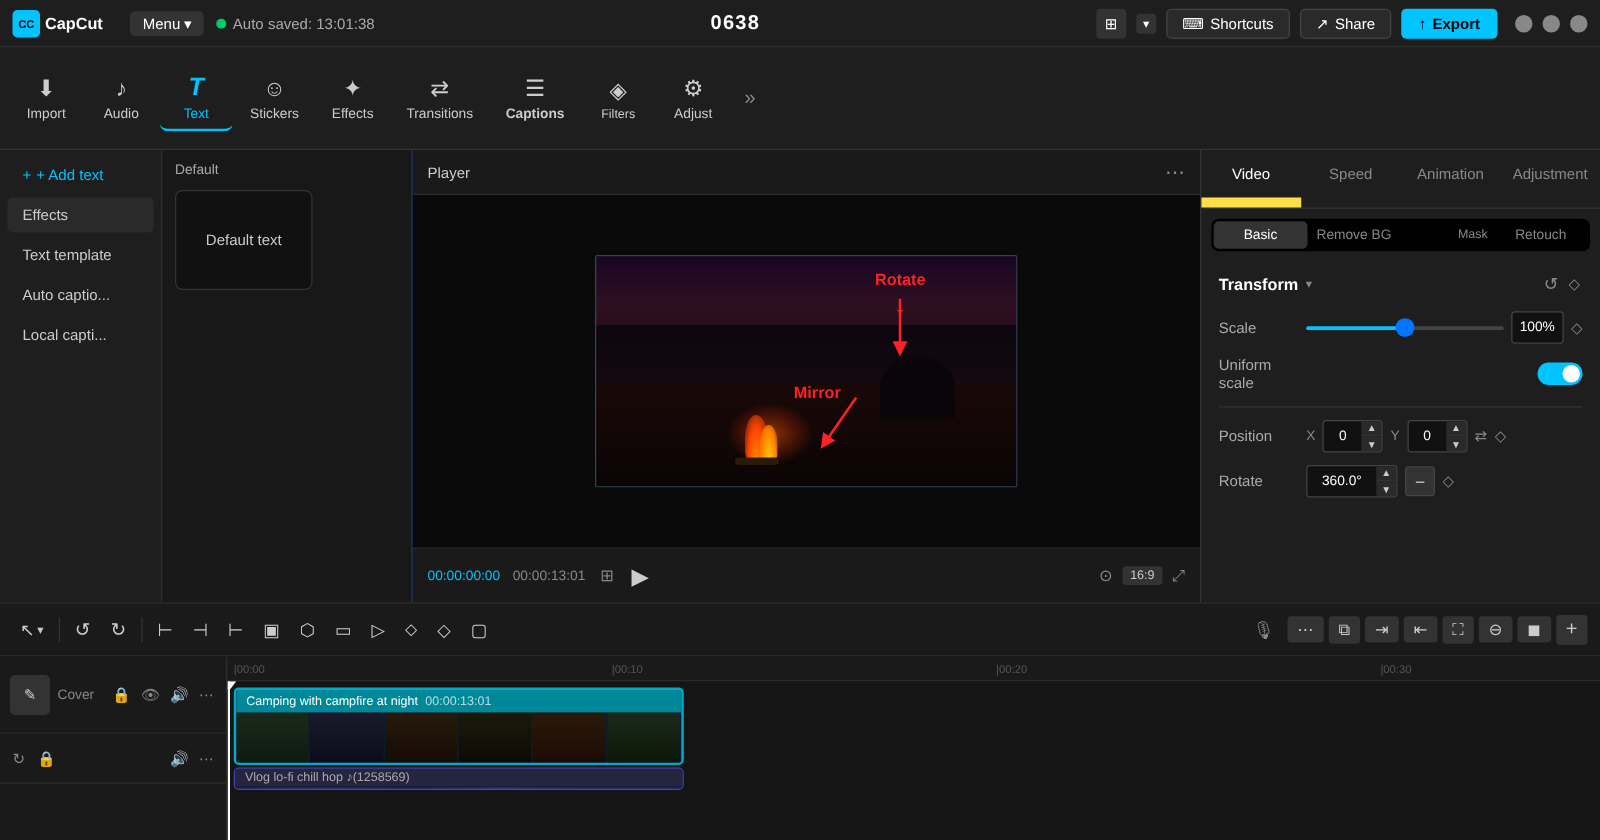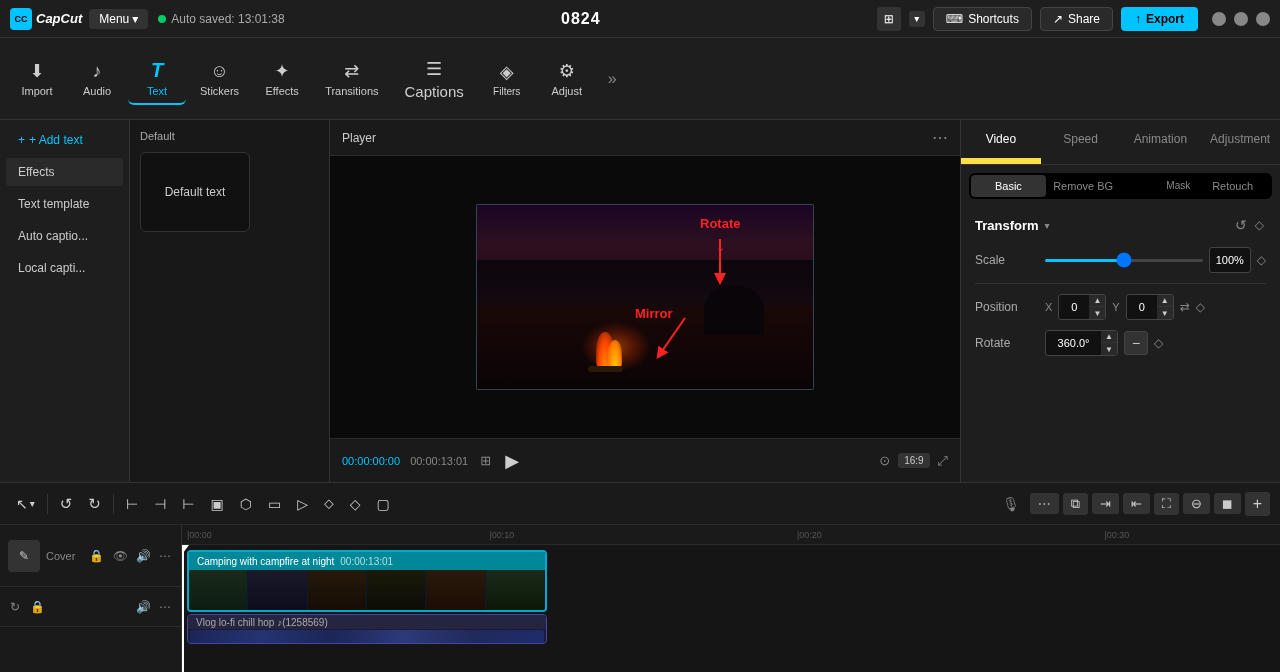--- a/index.html
+++ b/index.html
@@ -2,34 +2,34 @@
 <html><head>
   <meta charset="utf-8">
   <style>
     * { margin: 0; padding: 0; box-sizing: border-box; }
     body { width: 1280px; height: 672px; overflow: hidden; background: #1a1a1a; color: #fff; font-family: 'Segoe UI', Arial, sans-serif; font-size: 12px; display: flex; flex-direction: column; }
   </style>
 </head>
 <body>
 
 <div style="height:38px; background:#1e1e1e; display:flex; align-items:center; padding:0 10px; border-bottom:1px solid #333; flex-shrink:0;">
-  <div style="display:flex; align-items:center; gap:4px; margin-right:7px;">
+  <div style="display:flex; align-items:center; gap:4px; margin-right:22px;">
     <div style="width:22px; height:22px; background:#00c4ff; border-radius:4px; display:flex; align-items:center; justify-content:center; font-size:9px; font-weight:700; color:#000;">CC</div>
-    <span style="font-size:13px; font-weight:600; color:#fff;font-style:italic;">CapCut</span>
+    <span style="font-size:13px; font-weight:600; color:#fff;">CapCut</span>
   </div>
   <button style="background:#333; border:none; color:#fff; padding:3px 10px; border-radius:4px; cursor:pointer; font-size:12px; display:flex; align-items:center; gap:3px;">
     <span>Menu</span>
     <span>▾</span>
   </button>
   <div style="display:flex; align-items:center; gap:5px; color:#aaa; font-size:12px; margin-left:10px;">
     <div style="width:8px; height:8px; background:#00cc66; border-radius:50%;"></div>
     <span>Auto saved: 13:01:38</span>
   </div>
   <div style="flex:1; display:flex; justify-content:center;">
-    <span style="font-size:16px; font-weight:600; color:#fff; letter-spacing:1px;">0824</span>
+    <span style="font-size:16px; font-weight:600; color:#fff; letter-spacing:1px;">0638</span>
   </div>
   <div style="display:flex; align-items:center; gap:8px;">
     <div style="width:24px; height:24px; background:#333; border-radius:3px; display:flex; align-items:center; justify-content:center; cursor:pointer;">⊞</div>
     <div style="width:16px; height:16px; background:#333; border-radius:3px; display:flex; align-items:center; justify-content:center; cursor:pointer; font-size:10px;">▾</div>
     <button style="display:flex; align-items:center; gap:5px; background:#2a2a2a; border:1px solid #444; border-radius:4px; padding:4px 12px; cursor:pointer; color:#fff; font-size:12px;">
       <span style="font-size:12px;">⌨</span>
       <span>Shortcuts</span>
     </button>
     <button style="display:flex; align-items:center; gap:5px; background:#2a2a2a; border:1px solid #444; border-radius:4px; padding:4px 12px; cursor:pointer; color:#fff; font-size:12px;">
       <span style="font-size:12px;">↗</span>
@@ -67,21 +67,21 @@
   <div style="display:flex; flex-direction:column; align-items:center; gap:3px; padding:6px 12px; border-radius:6px; cursor:pointer; color:#ccc; min-width:58px;">
     <span style="font-size:18px;">✦</span>
     <span style="font-size:11px;">Effects</span>
   </div>
   <div style="display:flex; flex-direction:column; align-items:center; gap:3px; padding:6px 12px; border-radius:6px; cursor:pointer; color:#ccc; min-width:68px;">
     <span style="font-size:18px;">⇄</span>
     <span style="font-size:11px;">Transitions</span>
   </div>
   <div style="display:flex; flex-direction:column; align-items:center; gap:3px; padding:6px 12px; border-radius:6px; cursor:pointer; color:#ccc; min-width:64px;">
     <span style="font-size:18px;">☰</span>
-    <span style="font-size:15px;">Captions</span>
+    <span style="font-size:11px;font-weight:bold;">Captions</span>
   </div>
   <div style="display:flex; flex-direction:column; align-items:center; gap:3px; padding:6px 12px; border-radius:6px; cursor:pointer; color:#ccc; min-width:58px;">
     <span style="font-size:18px;">◈</span>
     <span style="font-size:10px;text-align:center;">Filters</span>
   </div>
   <div style="display:flex; flex-direction:column; align-items:center; gap:3px; padding:6px 12px; border-radius:6px; cursor:pointer; color:#ccc; min-width:58px;">
     <span style="font-size:18px;">⚙</span>
     <span style="font-size:11px;">Adjust</span>
   </div>
   <div style="color:#888; font-size:16px; cursor:pointer; padding:4px 8px; margin-left:2px;">»</div>
@@ -176,21 +176,21 @@
         <button style="background:none; border:none; color:#888; cursor:pointer; font-size:13px;">⊙</button>
         <span style="background:#333; border-radius:3px; padding:2px 6px; font-size:10px; color:#ccc;">16:9</span>
         <button style="background:none; border:none; color:#888; cursor:pointer; font-size:13px;">⤢</button>
       </div>
     </div>
   </div>
 
   <div style="width:320px; background:#1e1e1e; border-left:1px solid #333; display:flex; flex-direction:column; flex-shrink:0; overflow-y:auto;">
 
     <div style="display:flex; border-bottom:1px solid #333;">
-      <div style="flex:1; padding:12px 4px; text-align:center; cursor:pointer; font-size:12px; color:#fff; border-bottom:6px solid #fde047;">Video</div>
+      <div style="flex:1; padding:12px 4px; text-align:center; cursor:pointer; font-size:12px; color:#fff; border-bottom:8px solid #fde047;">Video</div>
       <div style="flex:1; padding:12px 4px; text-align:center; cursor:pointer; font-size:12px; color:#888;">Speed</div>
       <div style="flex:1; padding:12px 4px; text-align:center; cursor:pointer; font-size:12px; color:#888;">Animation</div>
       <div style="flex:1; padding:12px 4px; text-align:center; cursor:pointer; font-size:12px; color:#888;">Adjustment</div>
     </div>
 
     <div style="display:flex; margin:8px; background:#000000; border-radius:6px; padding:2px;">
       <div style="flex:1; padding:5px; text-align:center; cursor:pointer; font-size:11px; color:#fff; background:#333; border-radius:4px;">Basic</div>
       <div style="flex:1; padding:5px; text-align:center; cursor:pointer; font-size:11px; color:#888;">Remove BG</div>
       <div style="flex:1; padding:5px; text-align:right; cursor:pointer; font-size:10px; color:#888;">Mask</div>
       <div style="flex:1; padding:5px; text-align:center; cursor:pointer; font-size:11px; color:#888;">Retouch</div>
@@ -216,20 +216,28 @@
             <span style="color:#fff; font-size:11px; padding:3px 6px; min-width:40px; text-align:center;">100%</span>
             <div style="display:flex; flex-direction:column;">
               <button style="background:#2a2a2a; border:none; border-bottom:1px solid #333; color:#ccc; width:16px; height:12px; cursor:pointer; font-size:8px; display:flex; align-items:center; justify-content:center;">▲</button>
               <button style="background:#2a2a2a; border:none; color:#ccc; width:16px; height:12px; cursor:pointer; font-size:8px; display:flex; align-items:center; justify-content:center;">▼</button>
             </div>
           </div>
           <button style="background:none; border:none; color:#888; cursor:pointer; font-size:12px;">◇</button>
         </div>
       </div>
 
+      <div style="display:flex; align-items:center; margin-bottom:12px;">
+        <span style="color:#aaa; font-size:12px; width:70px; flex-shrink:0;">Uniform scale</span>
+        <div style="flex:1; display:flex; justify-content:flex-end;">
+          <div style="width:36px; height:18px; background:#00c4ff; border-radius:9px; position:relative; cursor:pointer;">
+            <div style="width:14px; height:14px; background:#fff; border-radius:50%; position:absolute; top:2px; right:2px;"></div>
+          </div>
+        </div>
+      </div>
       <div style="height:1px; background:#333; margin:4px 0;"></div>
 
       <div style="display:flex; align-items:center; margin-bottom:10px; margin-top:10px;">
         <span style="color:#aaa; font-size:12px; width:70px; flex-shrink:0;">Position</span>
         <div style="flex:1; display:flex; align-items:center; gap:6px;">
           <span style="color:#888; font-size:11px;">X</span>
           <div style="display:flex; align-items:center; background:#111; border:1px solid #444; border-radius:3px; overflow:hidden;">
             <span style="color:#fff; font-size:11px; padding:3px 8px; min-width:30px; text-align:center;">0</span>
             <div style="display:flex; flex-direction:column;">
               <button style="background:#2a2a2a; border:none; border-bottom:1px solid #333; color:#ccc; width:16px; height:12px; cursor:pointer; font-size:8px; display:flex; align-items:center; justify-content:center;">▲</button>
@@ -347,21 +355,21 @@
           <div style="display:flex; height:44px; overflow:hidden;">
             <div style="flex:1; background:linear-gradient(180deg,#1a2a1a,#0a1a10); border-right:1px solid #0a1a30;"></div>
             <div style="flex:1; background:linear-gradient(180deg,#1a1a2a,#0a0a1a); border-right:1px solid #0a1a30;"></div>
             <div style="flex:1; background:linear-gradient(180deg,#251a0a,#150a05); border-right:1px solid #0a1a30;"></div>
             <div style="flex:1; background:linear-gradient(180deg,#1a1a0a,#0a0a05); border-right:1px solid #0a1a30;"></div>
             <div style="flex:1; background:linear-gradient(180deg,#2a1a0a,#1a0a05); border-right:1px solid #0a1a30;"></div>
             <div style="flex:1; background:linear-gradient(180deg,#1a2a1a,#0a1505); border-right:1px solid #0a1a30;"></div>
           </div>
         </div>
 
-        <div style="height:30px; background:#1a1a3a; border:1px solid #4444aa; border-radius:4px; margin:2px 5px; position:relative; overflow:hidden; cursor:pointer; width:360px;">
+        <div style="height:18px; background:#1a1a3a; border:1px solid #4444aa; border-radius:4px; margin:2px 5px; position:relative; overflow:hidden; cursor:pointer; width:360px;">
           <div style="padding:2px 8px; font-size:10px; color:#aaa; height:14px; background:#252540; display:flex; align-items:center;">
             <span>Vlog  lo-fi chill hop ♪(1258569)</span>
           </div>
           <div style="height:14px; background:linear-gradient(90deg, #2244aa55, #3355bb88, #2244aa55, #4466cc88, #3355bb55, #2244aa88); margin:1px 2px; border-radius:2px; opacity:0.8;"></div>
         </div>
       </div>
     </div>
   </div>
 </div>
 

